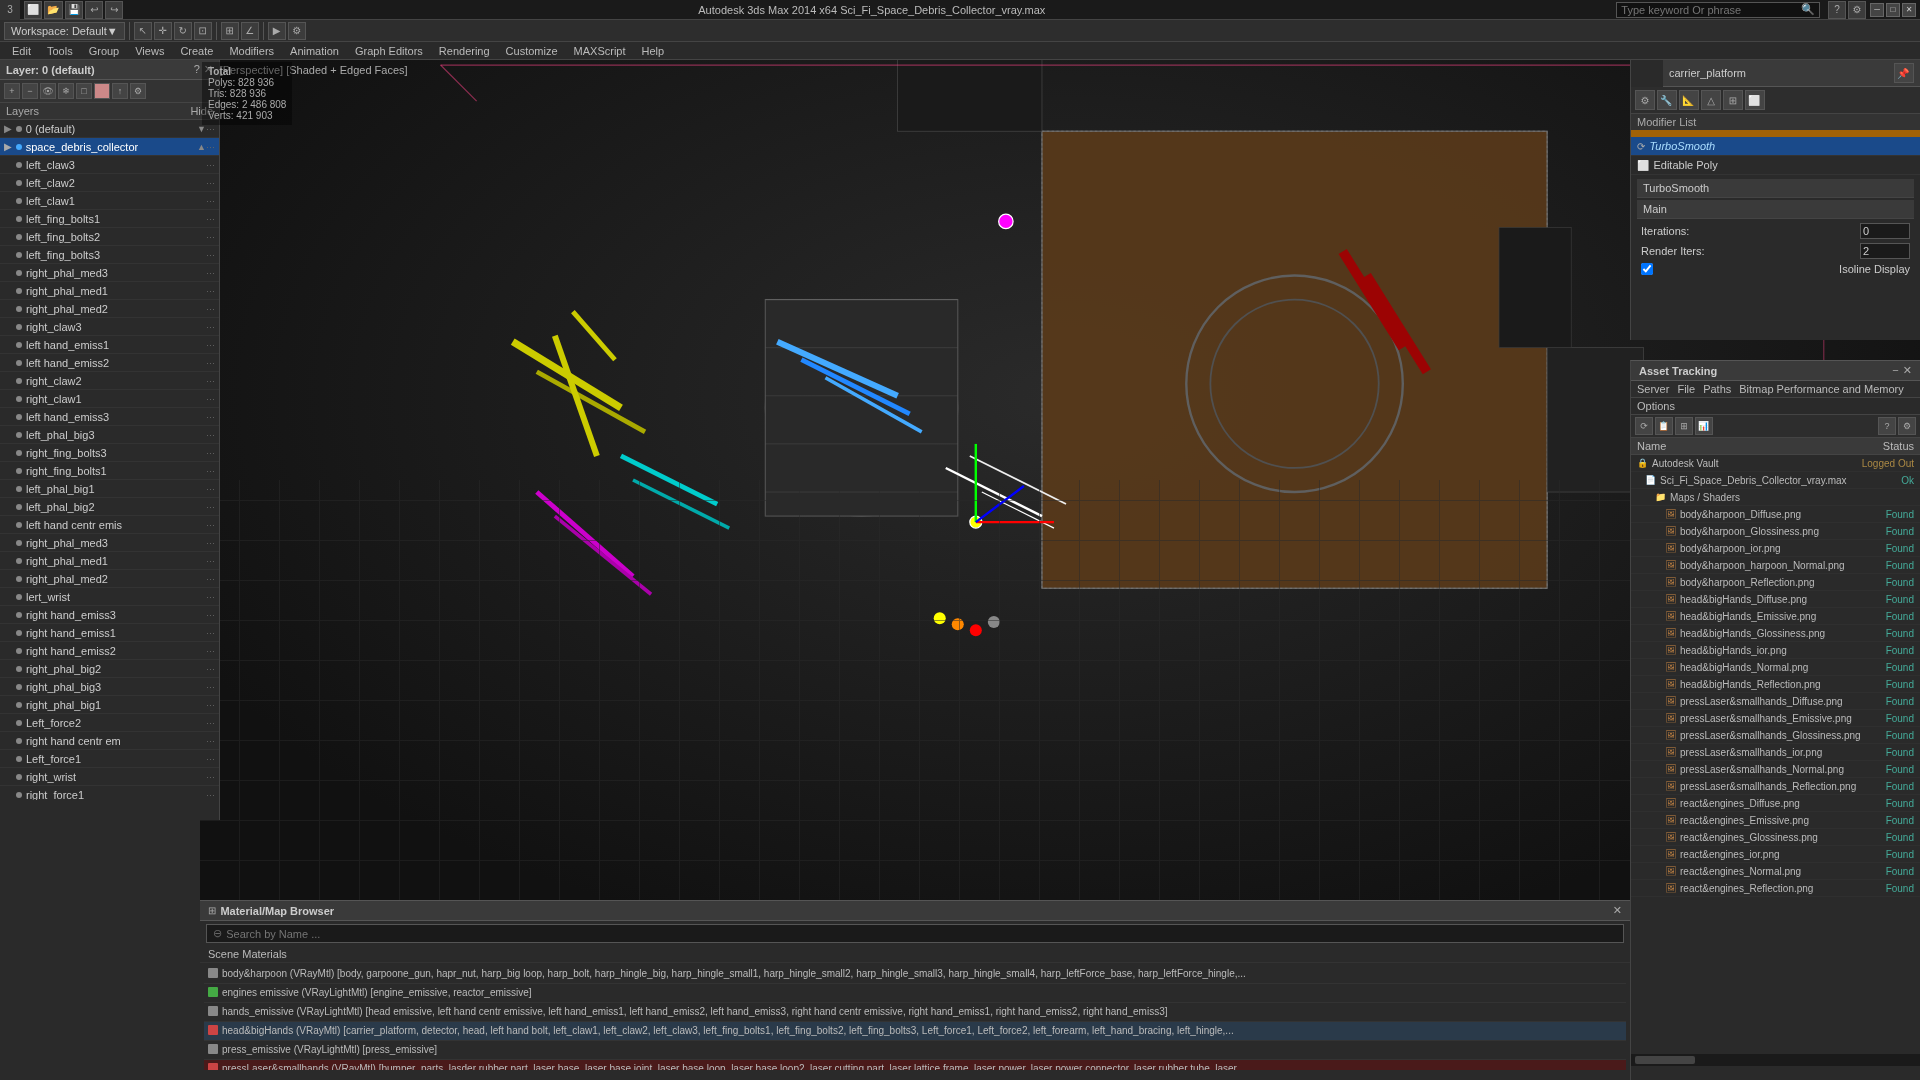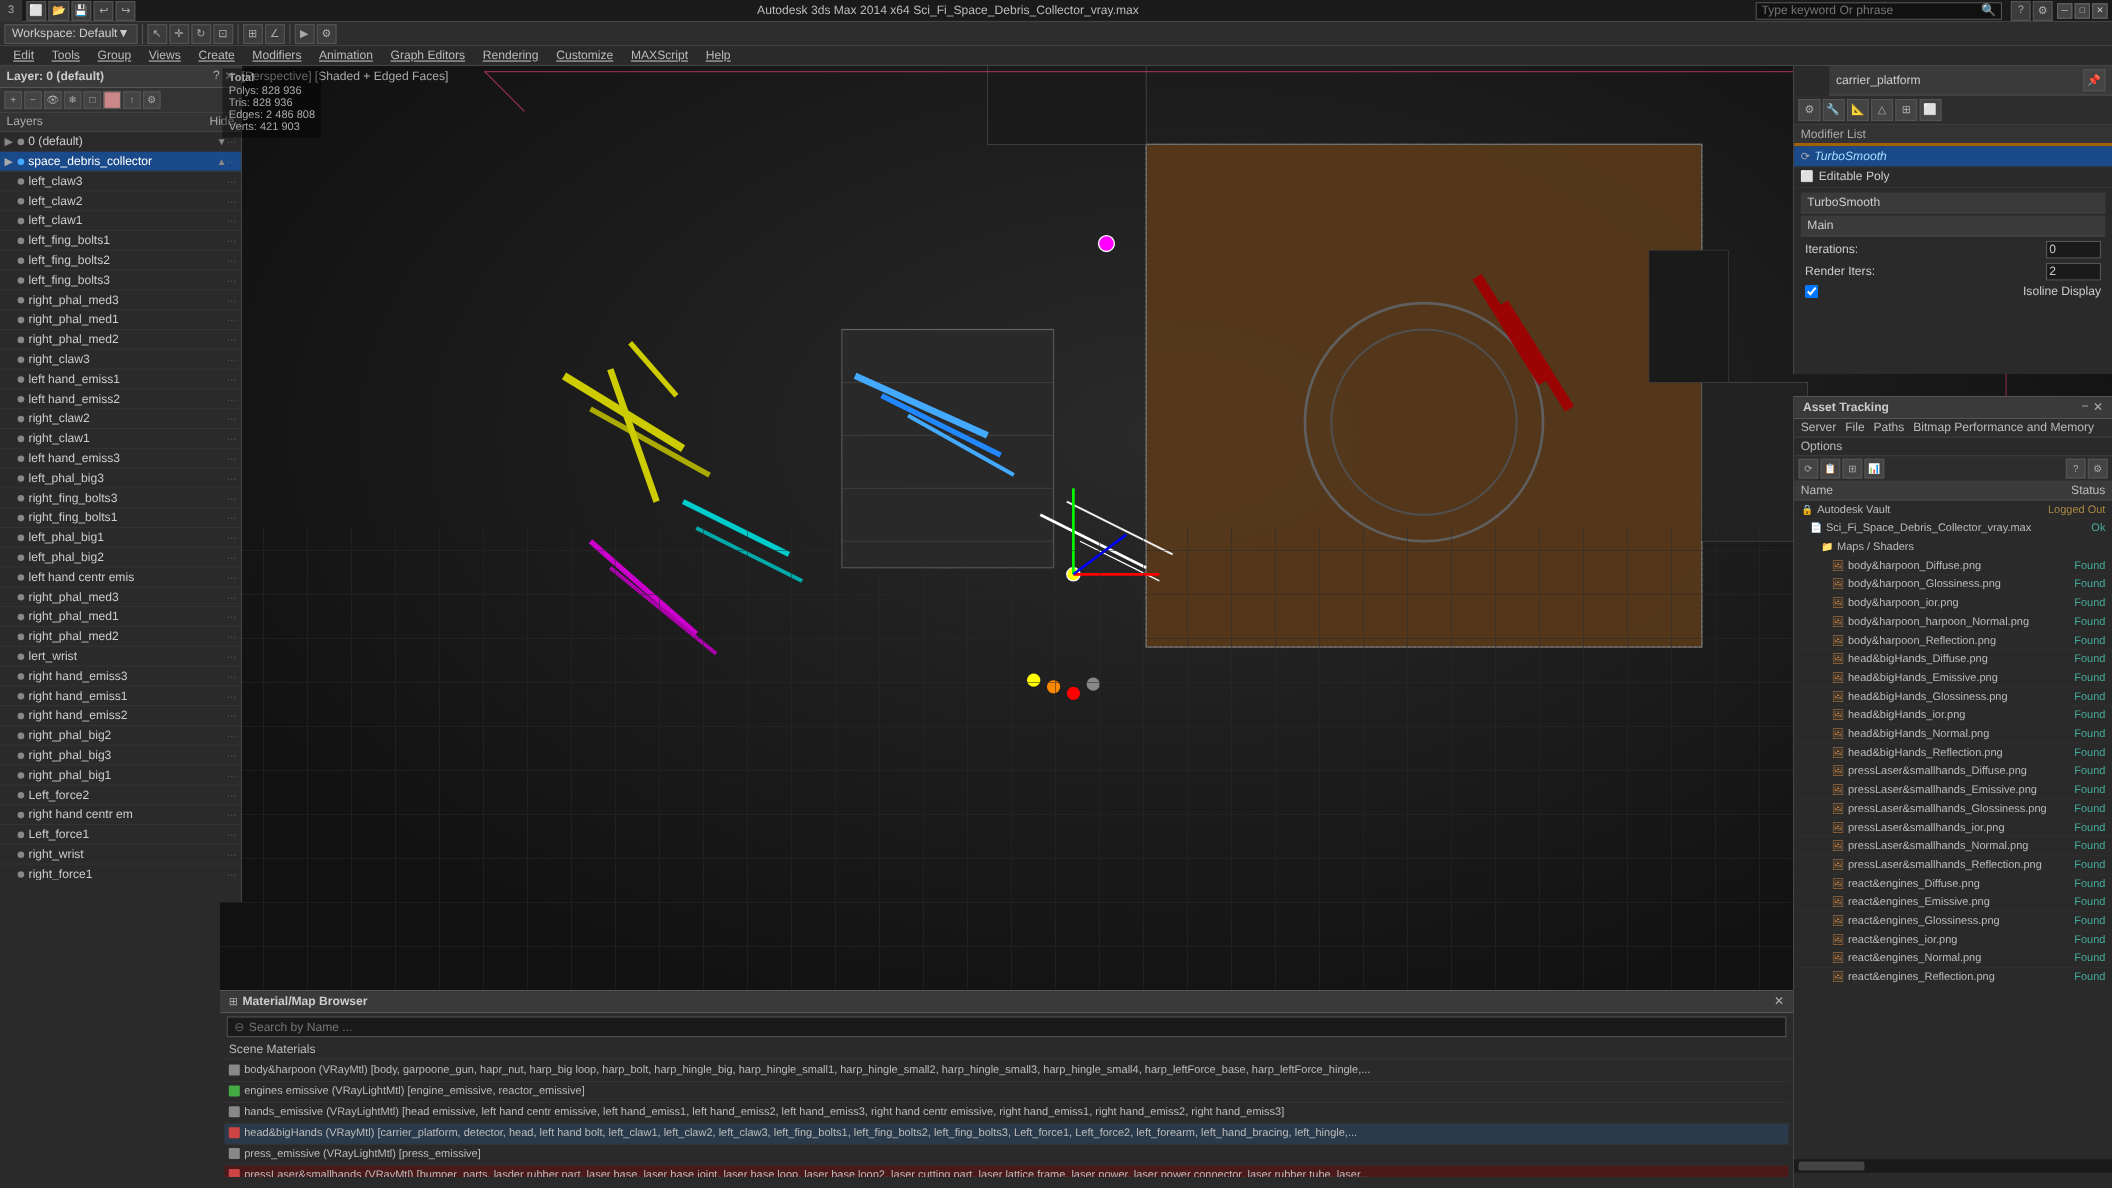--- a/index.html
+++ b/index.html
@@ -40,21 +40,20 @@
       font-size: 11px;
     }
     #search-bar {
       display: flex;
       align-items: center;
       background: #111;
       border: 1px solid #555;
       height: 16px;
       padding: 0 4px;
       margin-right: 4px;
-      gap: 20px;
     }
     #search-input {
       background: transparent;
       border: none;
       outline: none;
       color: #999;
       font-size: 11px;
       width: 180px;
     }
     #window-controls {
@@ -113,21 +112,21 @@
       align-items: center;
       border-bottom: 1px solid #444;
       padding: 0 4px;
       gap: 0;
       z-index: 90;
     }
     .menu-item {
       padding: 0 8px;
       height: 18px;
       display: flex; align-items: center;
-      color: #bbb; font-size: 11px; cursor: pointer; text-decoration: underline;
+      color: #bbb; font-size: 11px; cursor: pointer;
     }
 
     
     #left-panel {
       position: absolute;
       top: 60px;
       left: 0;
       width: 220px;
       height: 760px;
       background: #2a2a2a;
@@ -270,21 +269,21 @@
       background: #444;
       border: 1px solid #555;
       display: flex; align-items: center; justify-content: center;
       color: #aaa; font-size: 10px; cursor: pointer;
     }
     #modifier-list-label {
       background: #333;
       padding: 2px 6px;
       color: #aaa;
       font-size: 11px;
-      border-bottom: 3px solid #a16207;
+      border-bottom: 7px solid #a16207;
     }
     .modifier-item {
       padding: 3px 6px;
       display: flex;
       align-items: center;
       gap: 4px;
       border-bottom: 1px solid #333;
       cursor: pointer;
     }
     .modifier-item.selected { background: #1a4a8a; }

